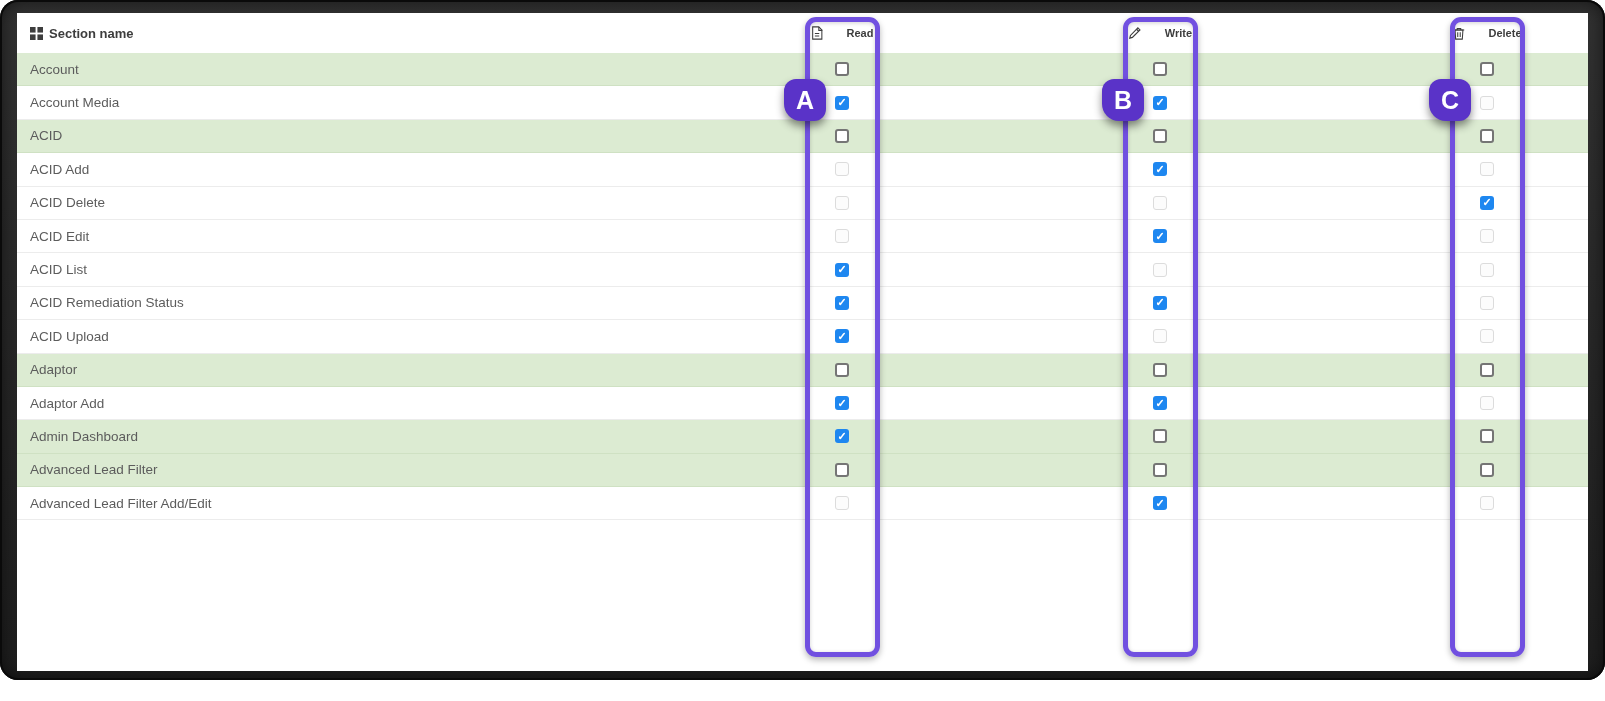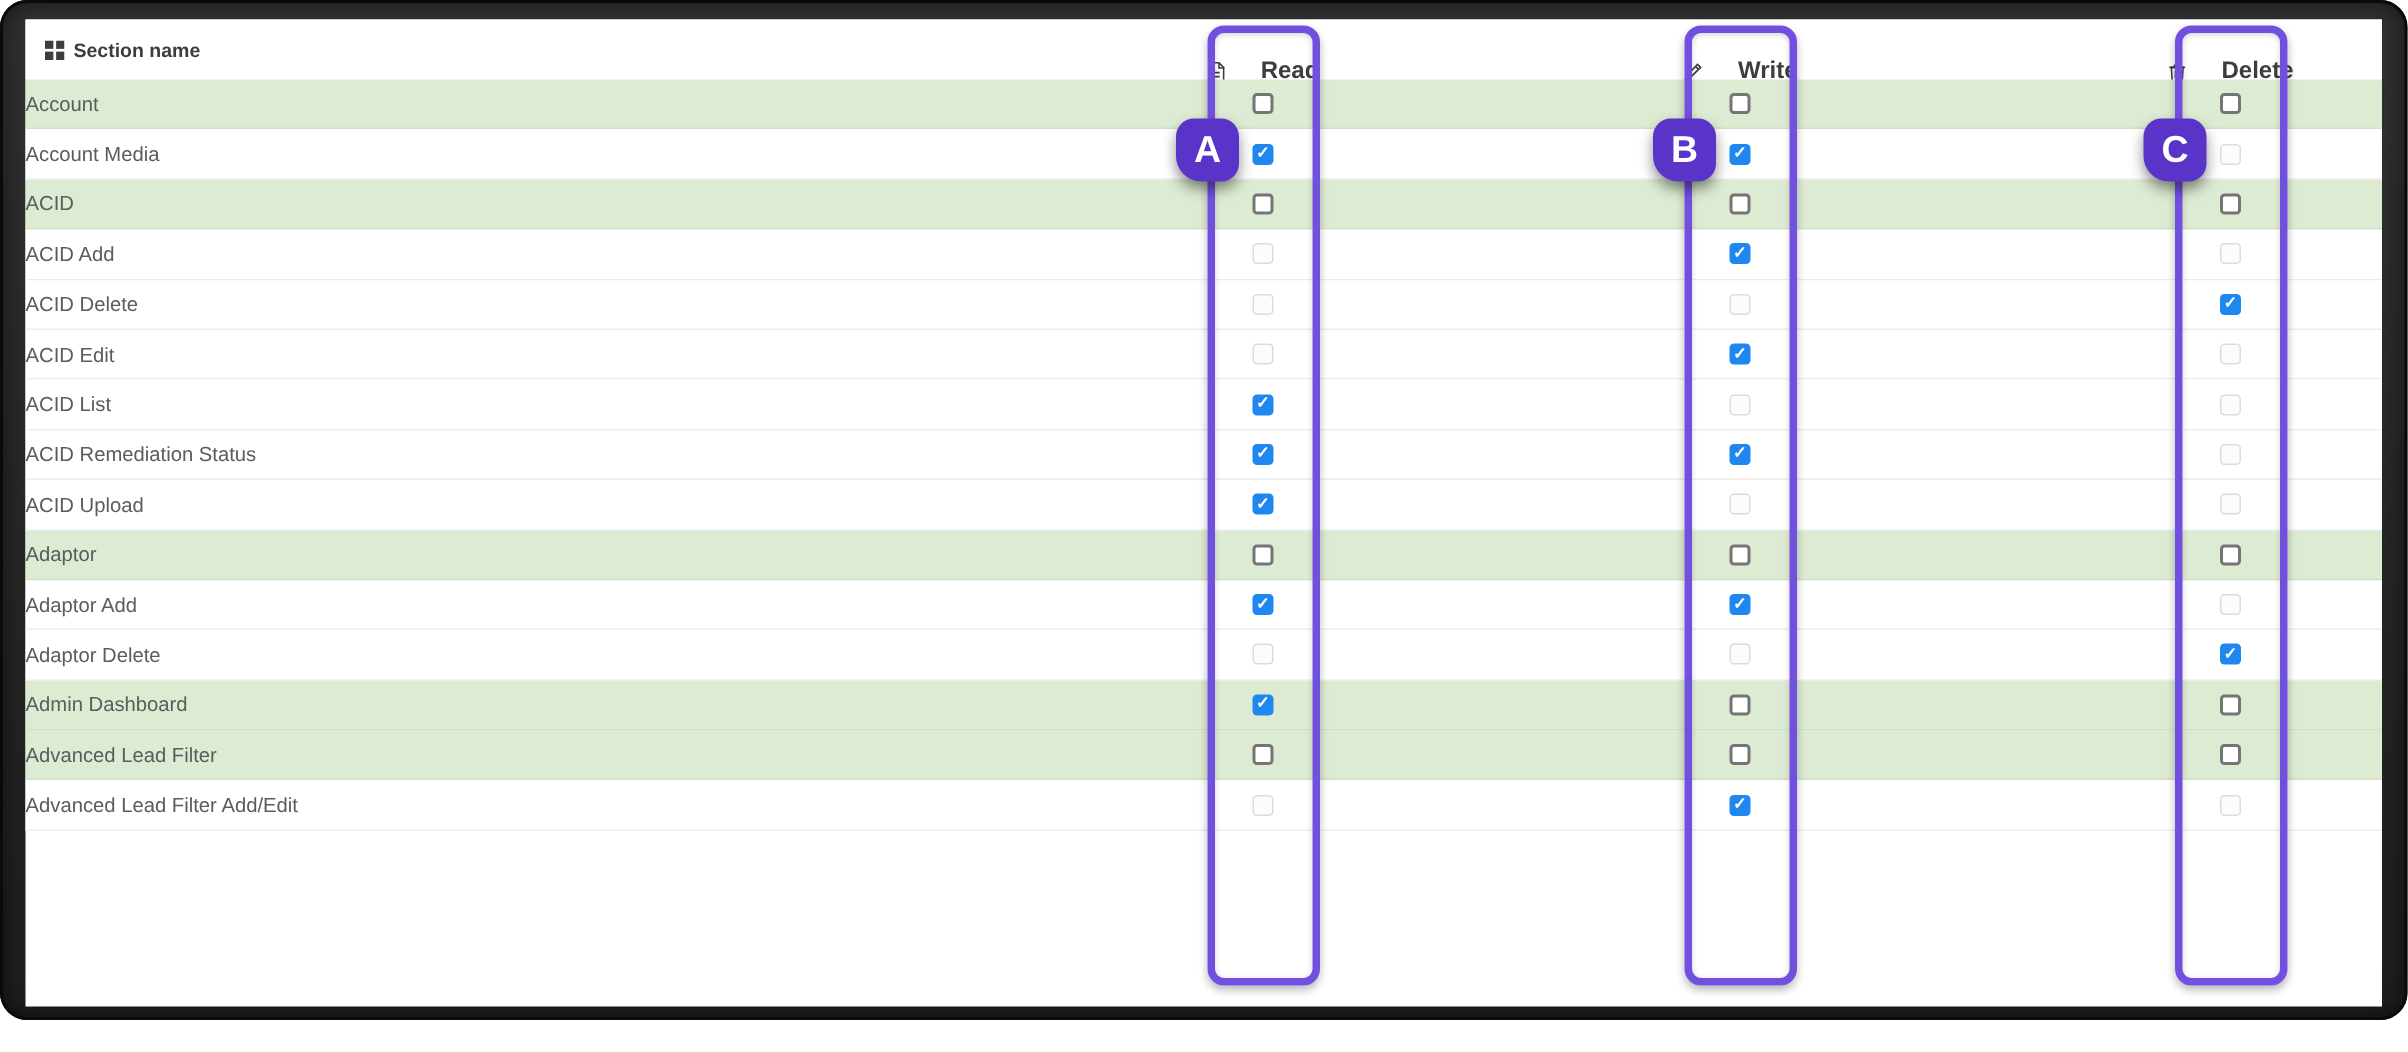--- a/index.html
+++ b/index.html
@@ -21,38 +21,38 @@
     background:#ffffff;
   }
   
   .thead { position:relative; height:40px; background:#fff; }
   .th-section {
     position:absolute; left:13px; top:0; height:40px;
     display:flex; align-items:center; gap:6px;
     font-weight:bold; font-size:13px; color:#3d3d3d;
   }
   .th-perm {
-    position:absolute; top:15px; height:40px; transform:translateX(-50%);
+    position:absolute; top:0; height:40px; transform:translateX(-50%);
     display:flex; align-items:center; gap:23px;
-    font-weight:bold; font-size:16px; color:#3d3d3d; white-space:nowrap;
+    font-weight:bold; font-size:11px; color:#3d3d3d; white-space:nowrap;
   }
   .th-read   { left:825px; }
   .th-write  { left:1143px; }
   .th-delete { left:1470px; }
   .hicon { display:inline-flex; align-items:center; }
   
   .tbody { position:relative; }
   .row {
     position:relative; height:33.4px; box-sizing:border-box;
     display:flex; align-items:center;
     background:#fff; border-bottom:1px solid #ececec;
   }
   .row.group { background:#dcebd2; border-bottom-color:#cfe1c3; }
   .section-label {
-    font-size:13.5px; color:#5c5c5c; white-space:nowrap;
+    padding-left:13px; font-size:13.5px; color:#5c5c5c; white-space:nowrap;
   }
   .cbcell { position:absolute; top:50%; transform:translate(-50%,-50%); line-height:0; }
   .pos-read   { left:825px; }
   .pos-write  { left:1143px; }
   .pos-delete { left:1470px; }
   .cb {
     display:inline-flex; align-items:center; justify-content:center;
     width:14px; height:14px; border-radius:3px; box-sizing:border-box;
     cursor:pointer;
   }
@@ -196,26 +196,20 @@
           <span class="cbcell pos-read"><span class="cb unchecked"></span></span>
           <span class="cbcell pos-write"><span class="cb unchecked"></span></span>
           <span class="cbcell pos-delete"><span class="cb unchecked"></span></span>
         </div>
         <div class="row">
           <span class="section-label">Adaptor Add</span>
           <span class="cbcell pos-read"><span class="cb checked"></span></span>
           <span class="cbcell pos-write"><span class="cb checked"></span></span>
           <span class="cbcell pos-delete"><span class="cb disabled"></span></span>
         </div>
-        <div class="row">
-          <span class="section-label">Adaptor Delete</span>
-          <span class="cbcell pos-read"><span class="cb disabled"></span></span>
-          <span class="cbcell pos-write"><span class="cb disabled"></span></span>
-          <span class="cbcell pos-delete"><span class="cb checked"></span></span>
-        </div>
         <div class="row group">
           <span class="section-label">Admin Dashboard</span>
           <span class="cbcell pos-read"><span class="cb checked"></span></span>
           <span class="cbcell pos-write"><span class="cb unchecked"></span></span>
           <span class="cbcell pos-delete"><span class="cb unchecked"></span></span>
         </div>
         <div class="row group">
           <span class="section-label">Advanced Lead Filter</span>
           <span class="cbcell pos-read"><span class="cb unchecked"></span></span>
           <span class="cbcell pos-write"><span class="cb unchecked"></span></span>

